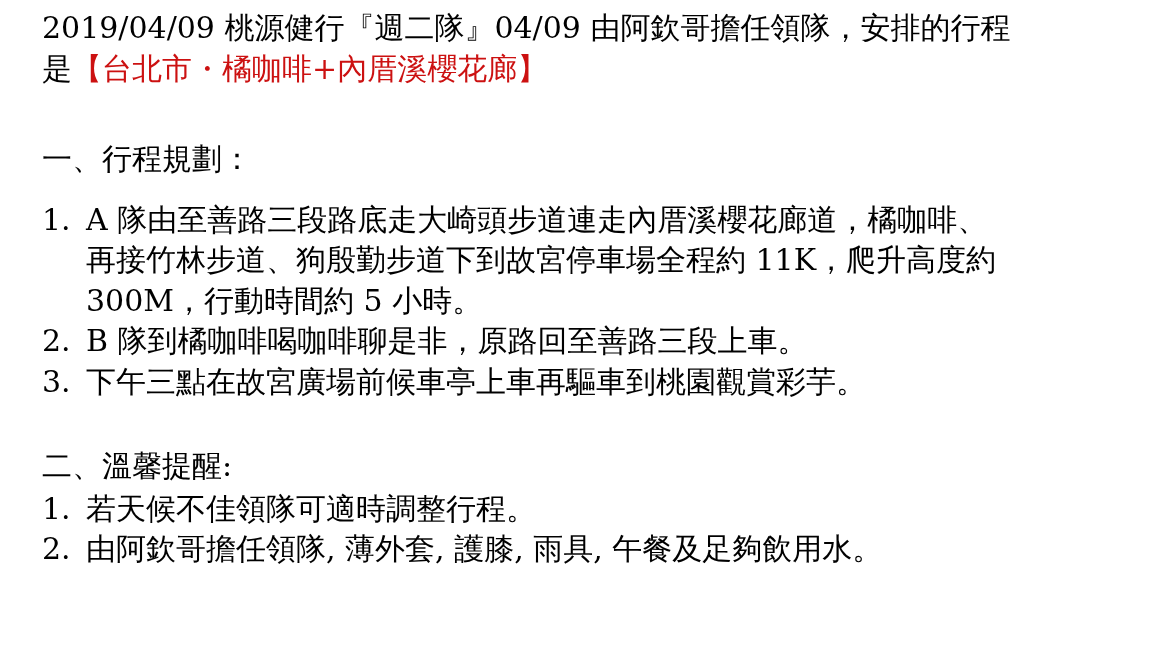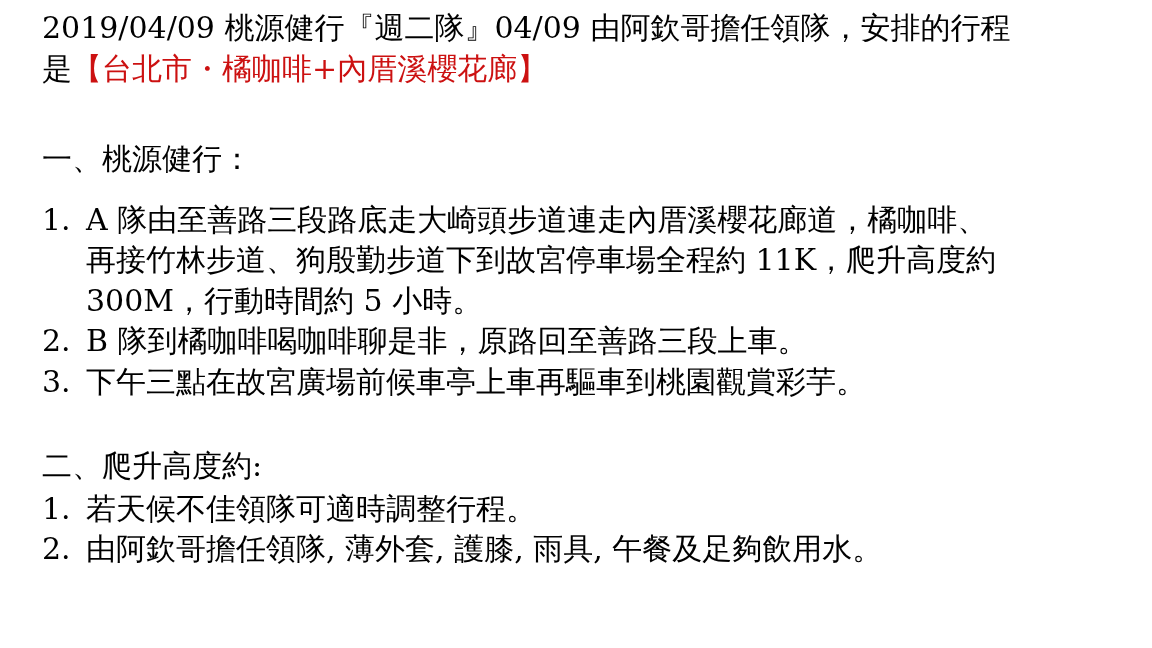--- a/index.html
+++ b/index.html
@@ -56,38 +56,38 @@
     flex: 1;
   }
 </style>
 </head>
 <body>
 
 <div class="page">
 
   <p class="intro"><span>2019/04/09 桃源健行『週二隊』04/09 由阿欽哥擔任領隊，安排的行程是</span><span class="red">【台北市・橘咖啡+內厝溪櫻花廊】</span></p>
 
-  <h2 class="heading heading-plan">一、桃源健行：</h2>
+  <h2 class="heading heading-plan">一、行程規劃：</h2>
 
   <ol class="doc-list">
     <li>
       <span class="num">1.</span>
       <span class="txt">A 隊由至善路三段路底走大崎頭步道連走內厝溪櫻花廊道，橘咖啡、再接竹林步道、狗殷勤步道下到故宮停車場全程約 11K，爬升高度約 300M，行動時間約 5 小時。</span>
     </li>
     <li>
       <span class="num">2.</span>
       <span class="txt">B 隊到橘咖啡喝咖啡聊是非，原路回至善路三段上車。</span>
     </li>
     <li>
       <span class="num">3.</span>
       <span class="txt">下午三點在故宮廣場前候車亭上車再驅車到桃園觀賞彩芋。</span>
     </li>
   </ol>
 
-  <h2 class="heading heading-reminder">二、爬升高度約:</h2>
+  <h2 class="heading heading-reminder">二、溫馨提醒:</h2>
 
   <ol class="doc-list">
     <li>
       <span class="num">1.</span>
       <span class="txt">若天候不佳領隊可適時調整行程。</span>
     </li>
     <li>
       <span class="num">2.</span>
       <span class="txt">由阿欽哥擔任領隊, 薄外套, 護膝, 雨具, 午餐及足夠飲用水。</span>
     </li>

